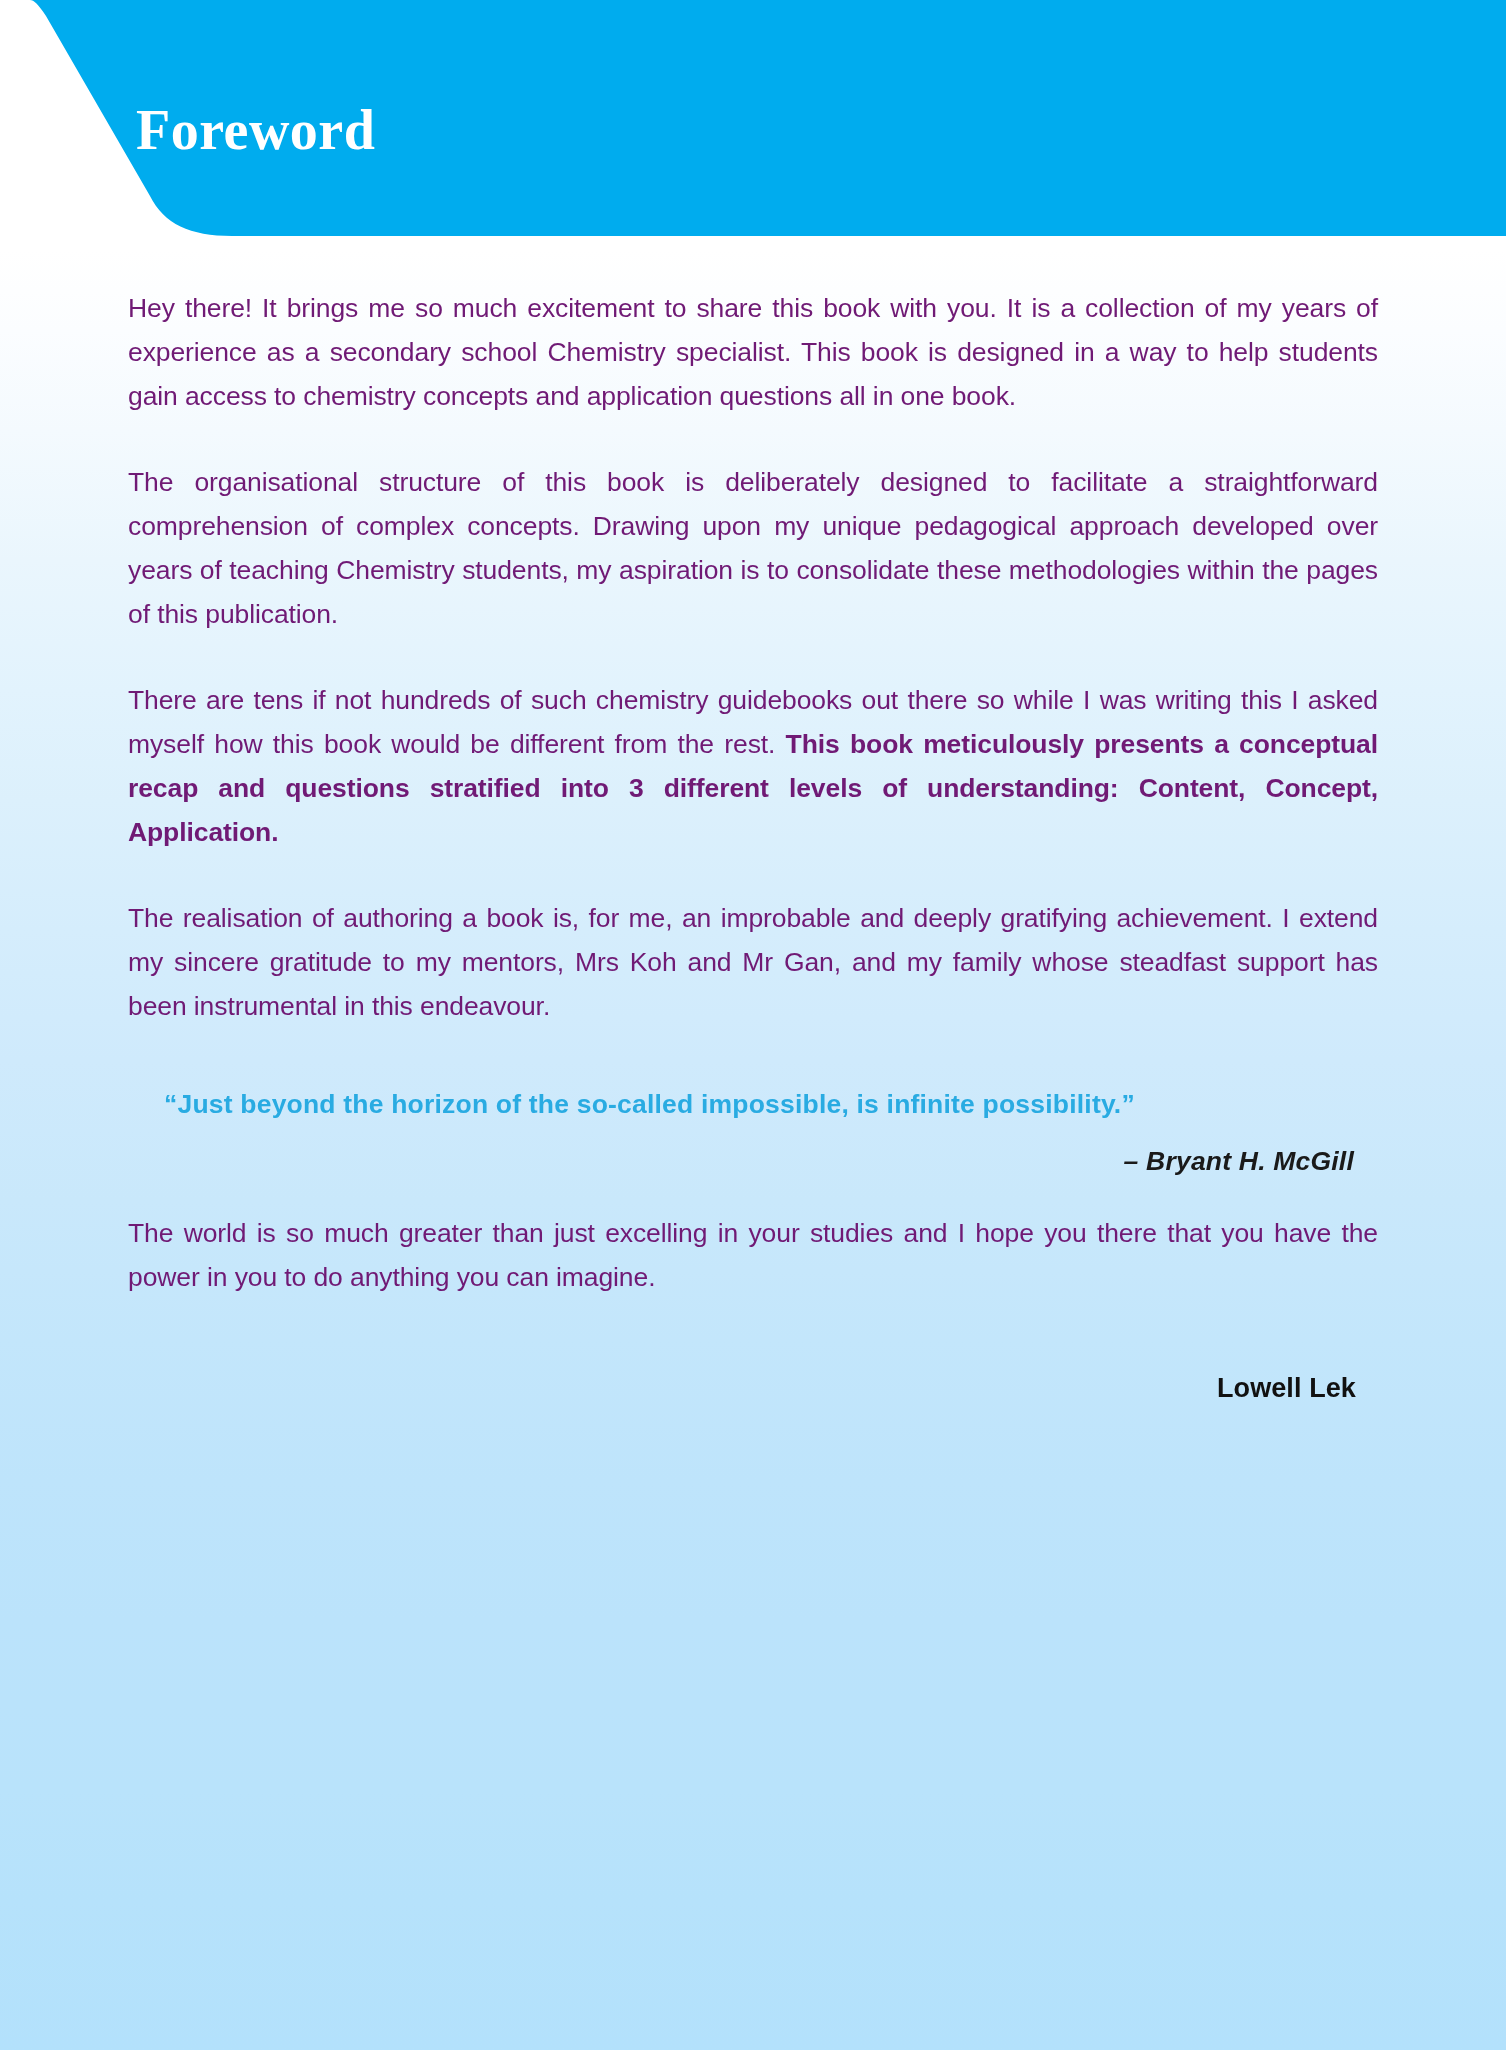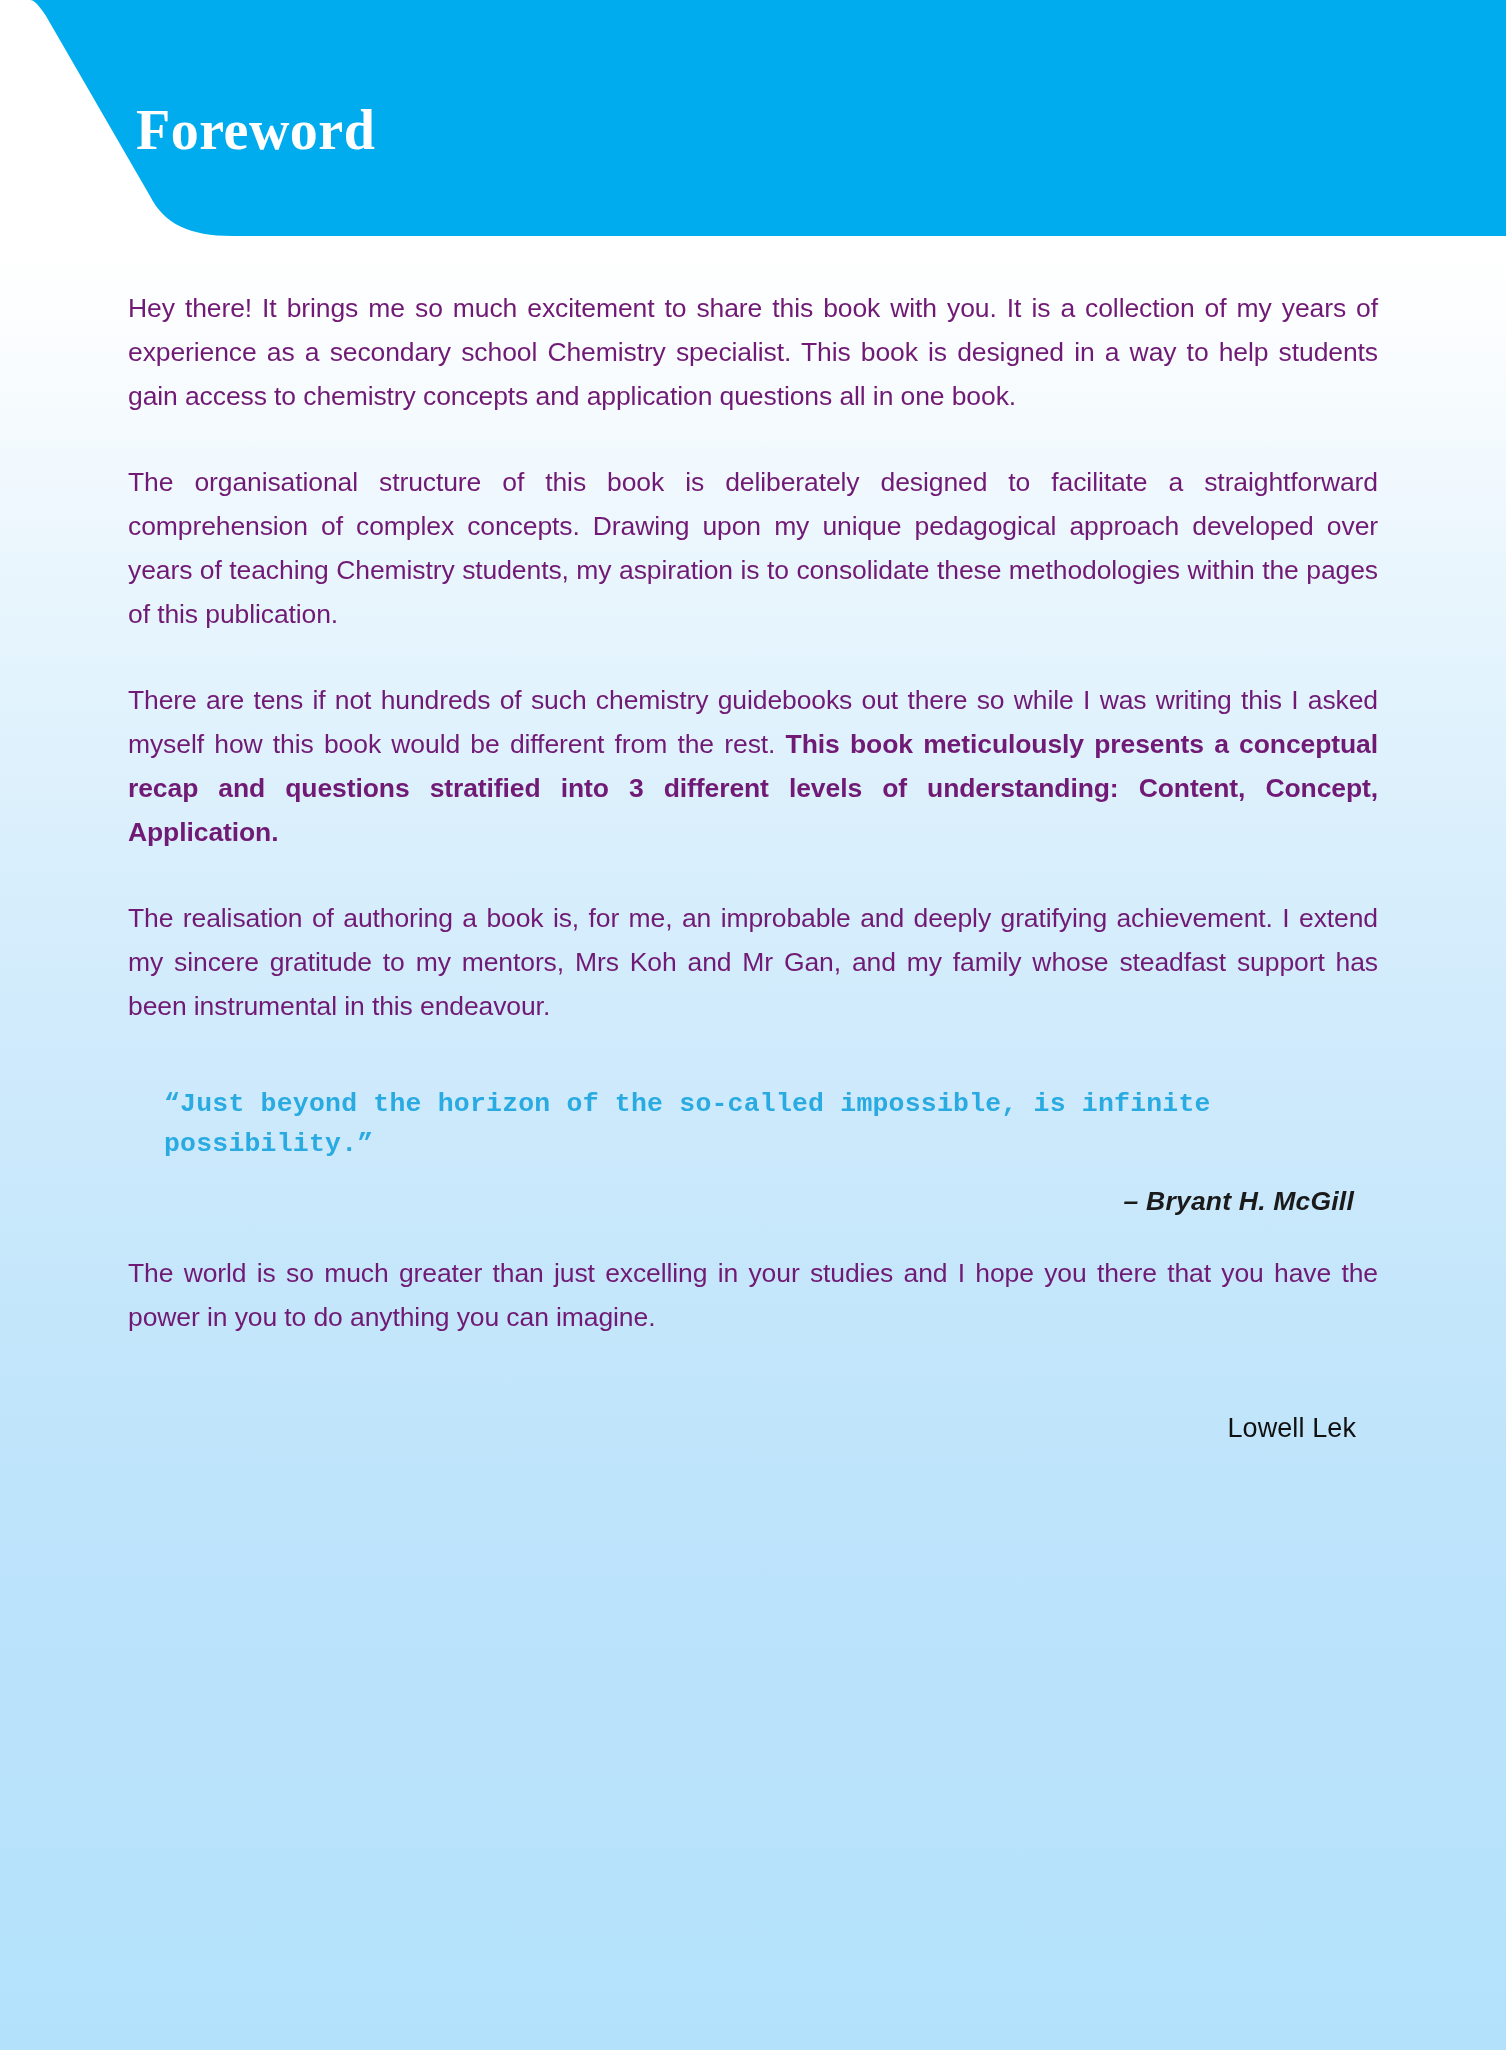--- a/index.html
+++ b/index.html
@@ -87,21 +87,21 @@
   }
 
   
   #quote-block {
     margin: 0 0 0 0;
     padding-top: 14px;
   }
   #quote-text {
     display: block;
     margin-left: 36px;
-    font-family: Liberation Mono, monospace;
+    font-family: Liberation Sans, sans-serif;
     font-size: 26.5px;
     font-weight: bold;
     line-height: 40px;
     color: #29abe2;
     letter-spacing: 0.2px;
   }
   #quote-attrib {
     display: block;
     margin-top: 22px;
     text-align: right;
@@ -114,21 +114,21 @@
     letter-spacing: 0.2px;
   }
 
   
   #signature {
     margin-top: 74px;
     text-align: right;
     padding-right: 22px;
     font-family: "Liberation Sans", sans-serif;
     font-size: 27px;
-    font-weight: normal;
+    font-weight: bold;
     color: #111111;
     letter-spacing: 0.1px;
   }
 
   .spacer-quote { height: 34px; }
 </style>
 </head>
 <body>
 
 <div id="page"></div>

